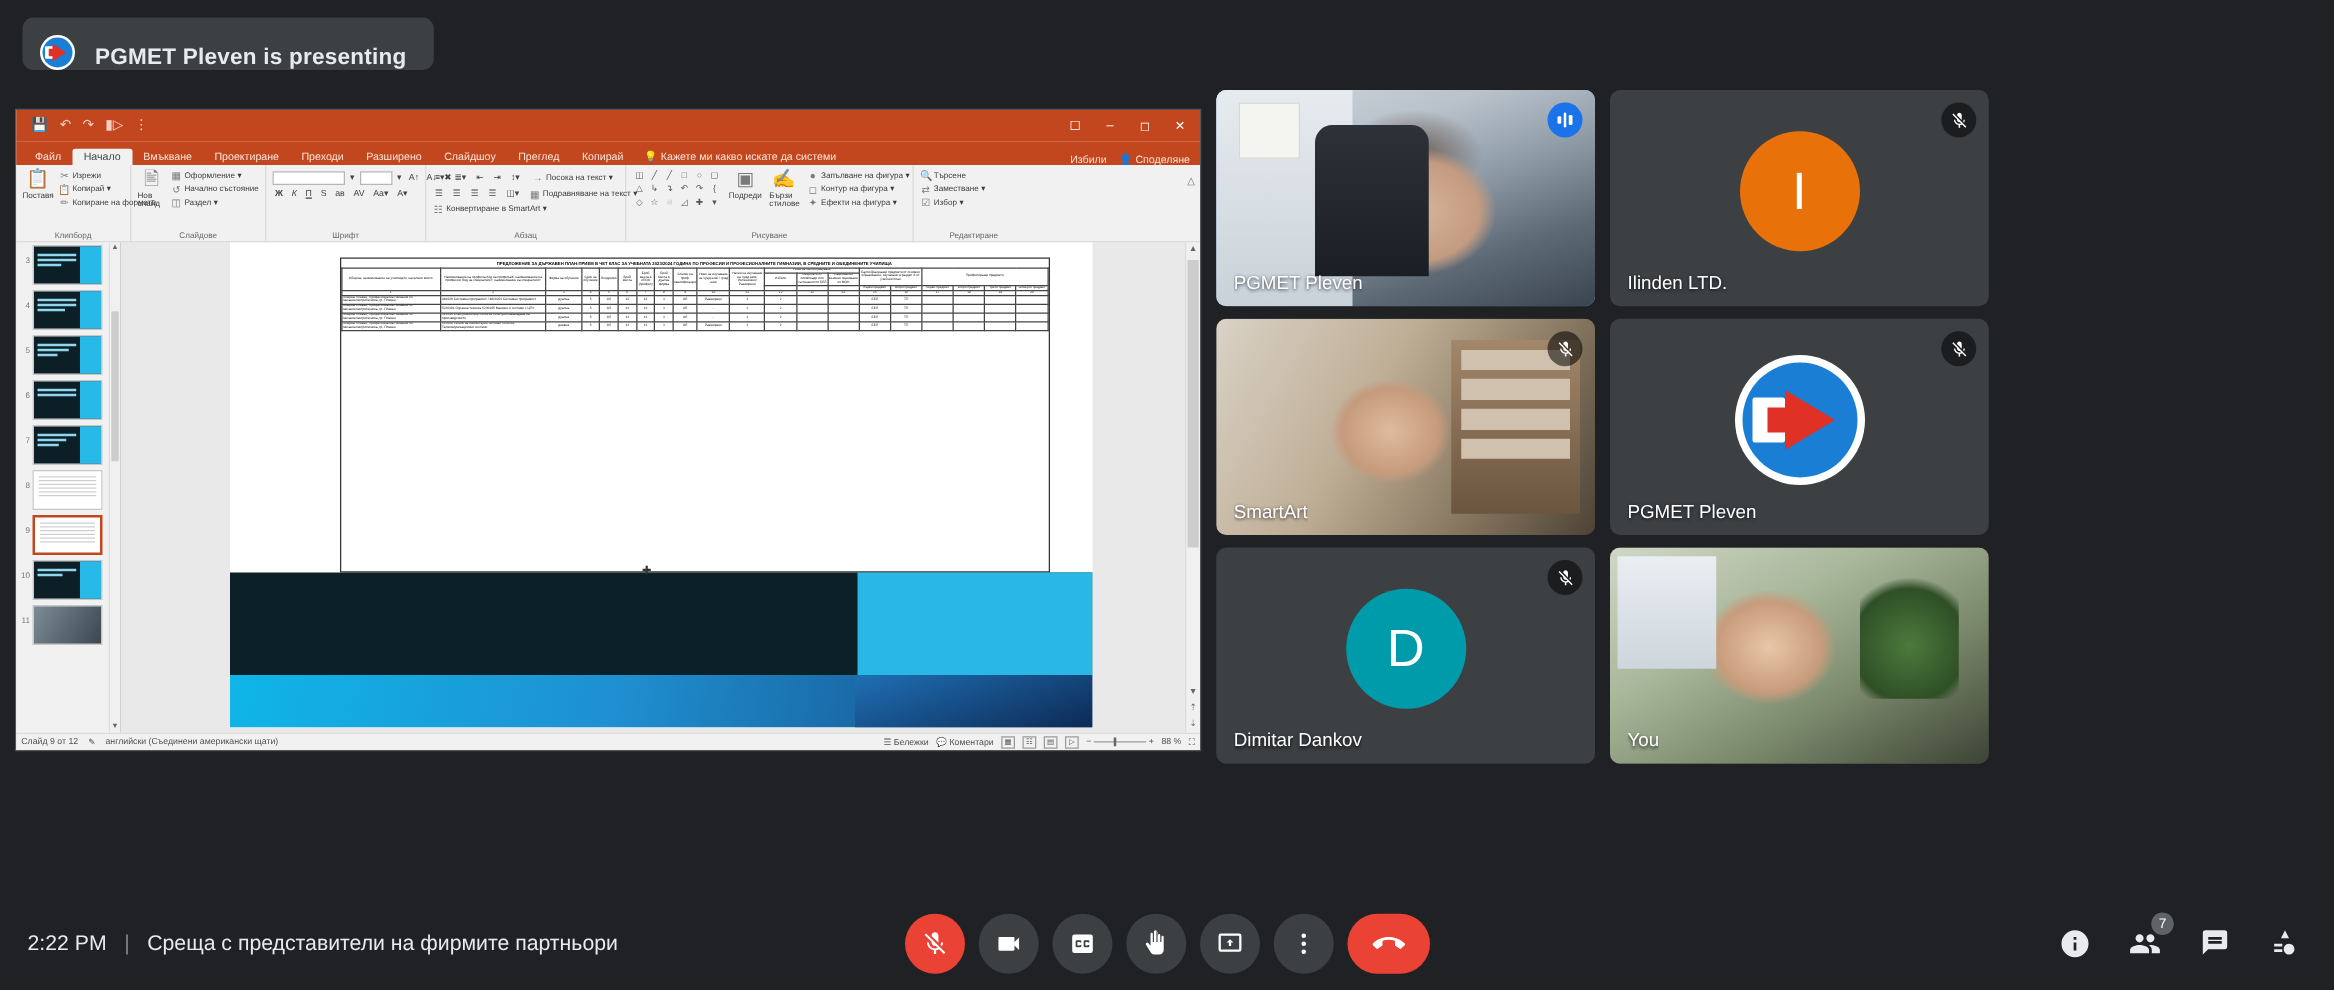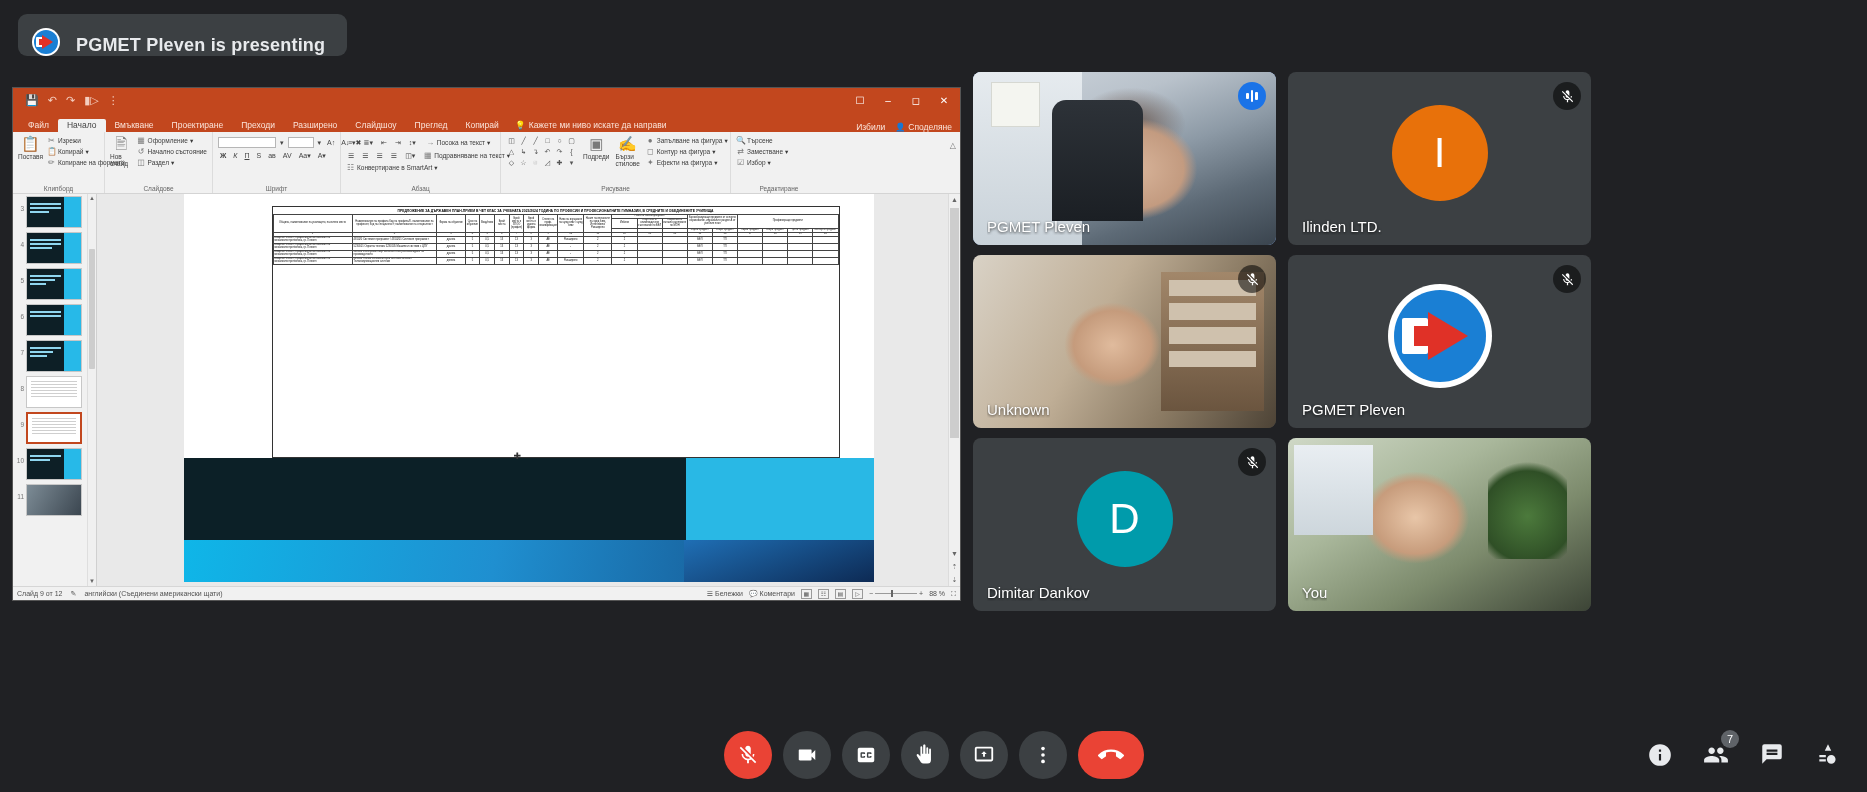--- a/index.html
+++ b/index.html
@@ -411,21 +411,21 @@
   <div class="ppt-tabs">
     <div class="tab">Файл</div>
     <div class="tab active">Начало</div>
     <div class="tab">Вмъкване</div>
     <div class="tab">Проектиране</div>
     <div class="tab">Преходи</div>
     <div class="tab">Разширено</div>
     <div class="tab">Слайдшоу</div>
     <div class="tab">Преглед</div>
     <div class="tab">Копирай</div>
-    <div class="tell-me">💡 <span>Кажете ми ниво искате да направи</span></div>
+    <div class="tell-me">💡 <span>Кажете ми какво искате да системи</span></div>
     <div class="right-grp">
       <span>Избили</span>
       <span>👤 <span>Споделяне</span></span>
     </div>
   </div>
 
   <div class="ppt-ribbon">
 
     <div class="rgroup" style="width:92px">
       <div class="gbody">
@@ -972,21 +972,21 @@
         <i></i>
         <i></i>
         <i></i>
       </div>
   </div>
   <div class="mic-badge">
     <svg class="mic-off-svg" viewBox="0 0 24 24">
       <path fill="#fff" d="M19 11h-1.7c0 .74-.16 1.43-.43 2.05l1.23 1.23c.56-.98.9-2.09.9-3.28zM14.98 11.17c0-.06.02-.11.02-.17V5c0-1.66-1.34-3-3-3S9 3.34 9 5v.18l5.98 5.99zM4.27 3L3 4.27l6.01 6.01V11c0 1.66 1.33 3 2.99 3 .22 0 .44-.03.65-.08l1.66 1.66c-.71.33-1.5.52-2.31.52-2.76 0-5.3-2.1-5.3-5.1H5c0 3.41 2.72 6.23 6 6.72V21h2v-3.28c.91-.13 1.77-.45 2.54-.9L19.73 21 21 19.73 4.27 3z"></path>
     </svg>
   </div>
-  <div class="name">Unknown</div>
+  <div class="name">SmartArt</div>
 </div>
 
 <div class="tile" style="left:1288px; top:255px; width:303px; height:173px;">
   <div class="logo-big">
     <div class="b"></div>
       <div class="notch"></div>
       <div class="bar2"></div>
       <div class="arr"></div>
   </div>
   <div class="mic-badge">
@@ -1011,20 +1011,25 @@
 
 <div class="tile" style="left:1288px; top:438px; width:303px; height:173px;">
   <div class="cam3">
     <div class="win"></div>
       <div class="plant"></div>
   </div>
   <div class="name">You</div>
 </div>
 
 <div class="meet-bar">
+  <div class="meet-left">
+    <span class="time">2:22 PM</span>
+    <span class="sep">|</span>
+    <span class="mtitle">Среща с представители на фирмите партньори</span>
+  </div>
 
   <div class="meet-center">
     <div class="ctrl red">
       <svg width="22" height="22" viewBox="0 0 24 24">
         <path fill="#fff" d="M19 11h-1.7c0 .74-.16 1.43-.43 2.05l1.23 1.23c.56-.98.9-2.09.9-3.28zM14.98 11.17c0-.06.02-.11.02-.17V5c0-1.66-1.34-3-3-3S9 3.34 9 5v.18l5.98 5.99zM4.27 3L3 4.27l6.01 6.01V11c0 1.66 1.33 3 2.99 3 .22 0 .44-.03.65-.08l1.66 1.66c-.71.33-1.5.52-2.31.52-2.76 0-5.3-2.1-5.3-5.1H5c0 3.41 2.72 6.23 6 6.72V21h2v-3.28c.91-.13 1.77-.45 2.54-.9L19.73 21 21 19.73 4.27 3z"></path>
       </svg>
     </div>
     <div class="ctrl">
       <svg width="22" height="22" viewBox="0 0 24 24">
         <path fill="#fff" d="M17 10.5V7c0-.55-.45-1-1-1H4c-.55 0-1 .45-1 1v10c0 .55.45 1 1 1h12c.55 0 1-.45 1-1v-3.5l4 4v-11l-4 4z"></path>

